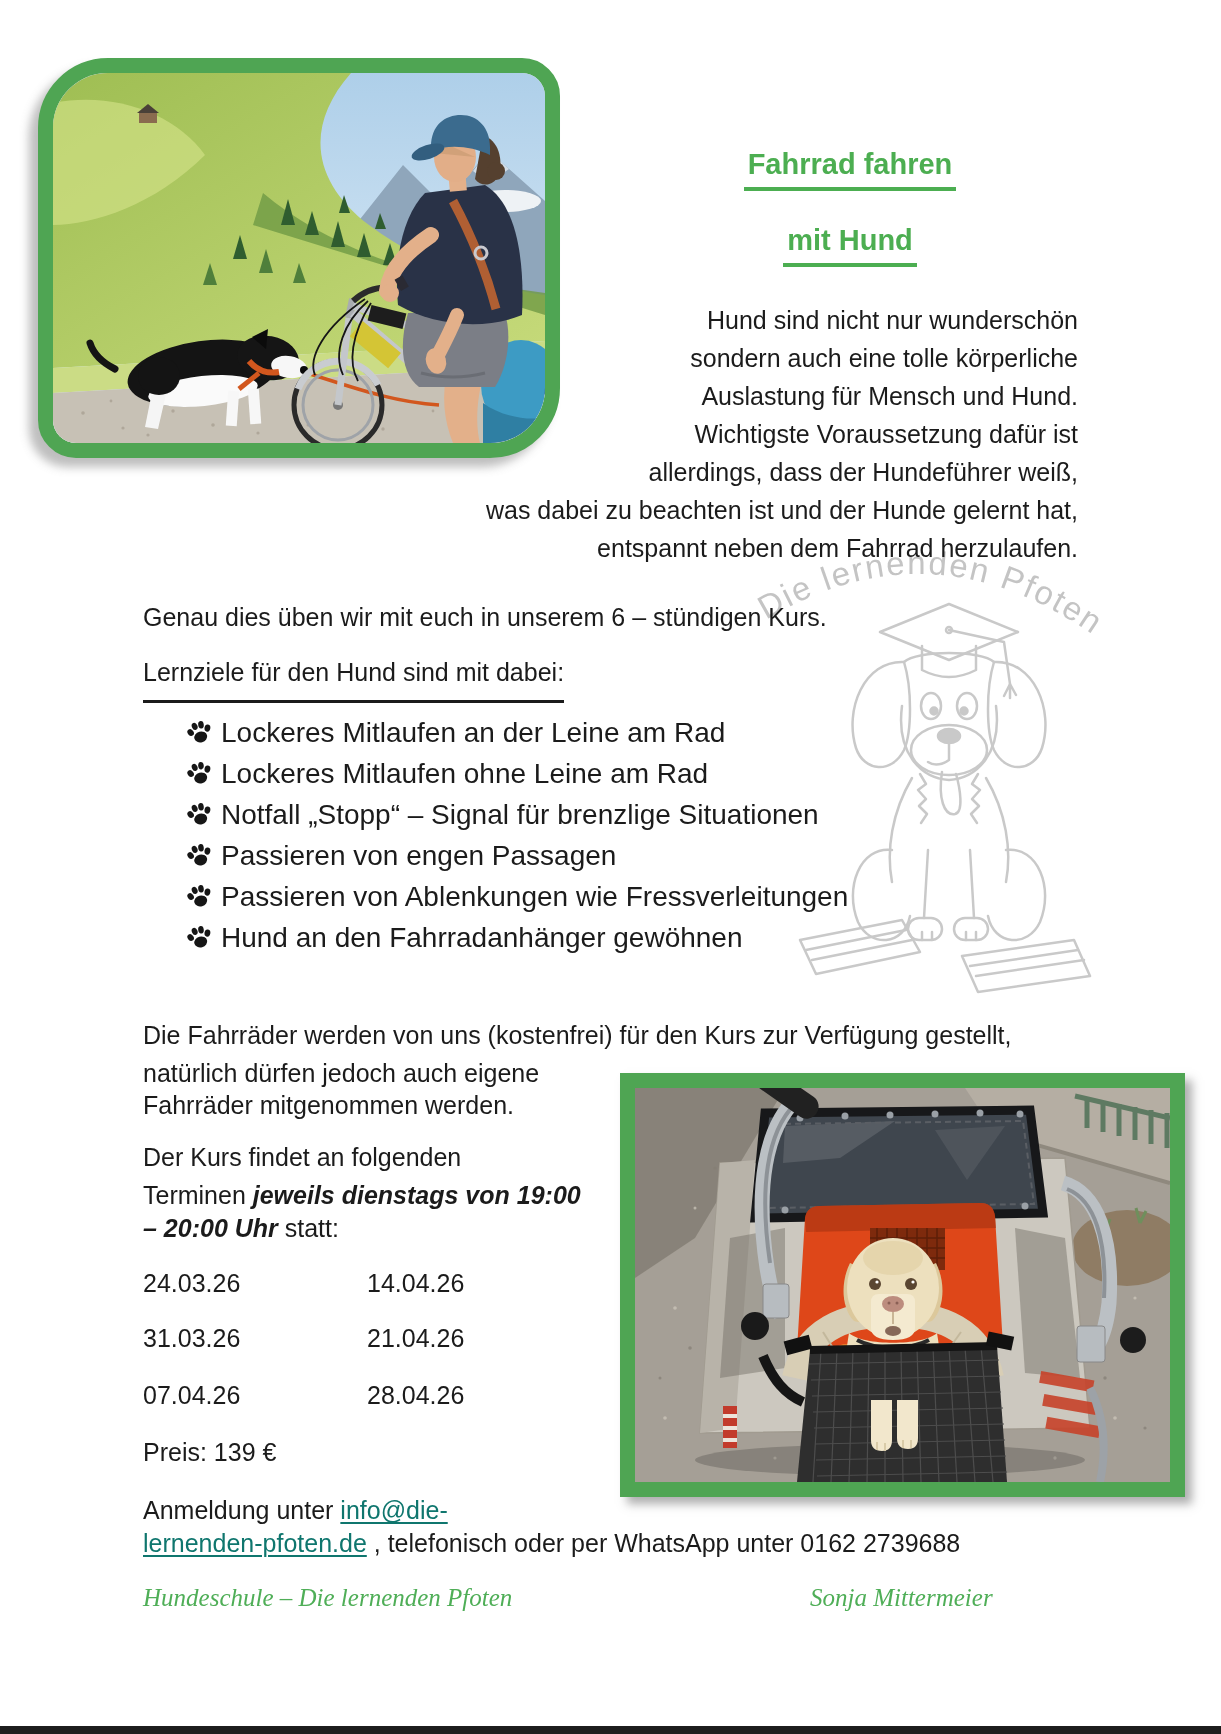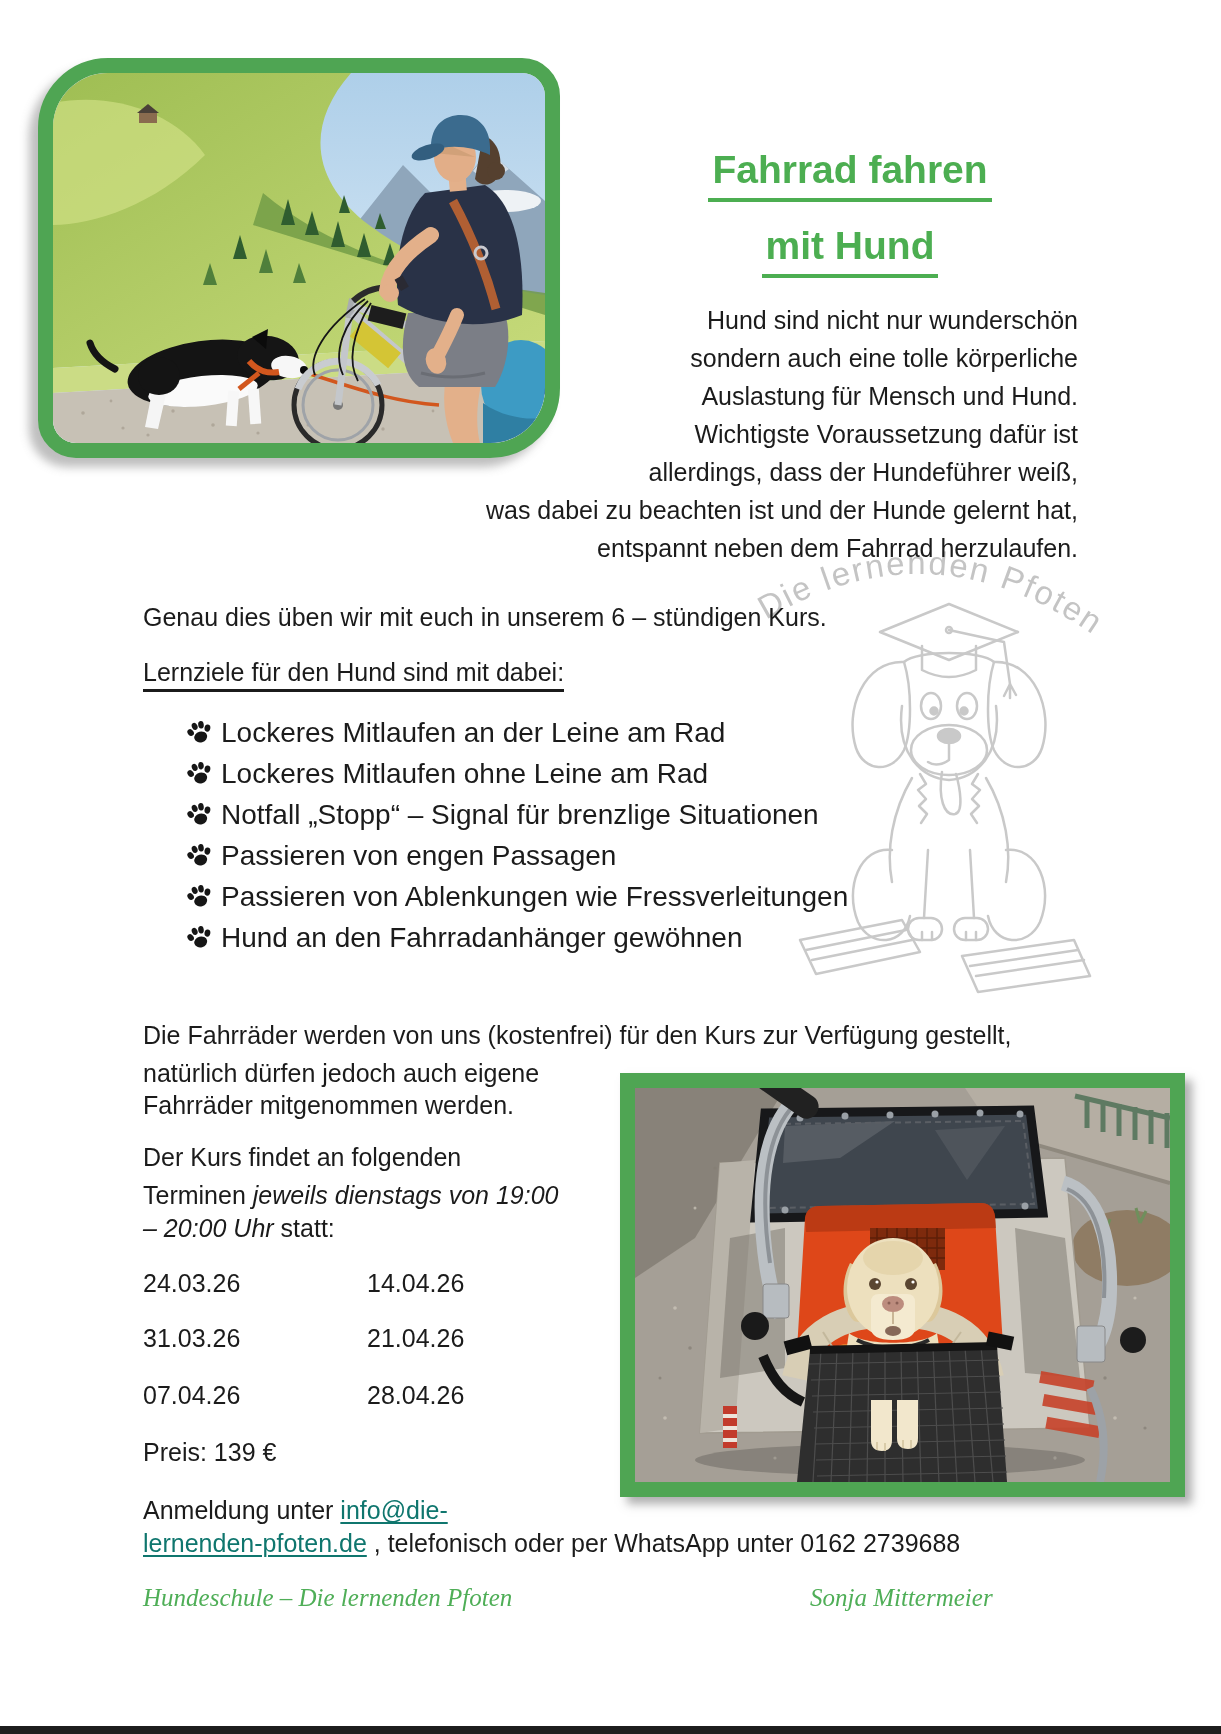--- a/index.html
+++ b/index.html
@@ -1,24 +1,24 @@
 <!DOCTYPE html>
 <html><head>
 <meta charset="utf-8">
 <style>
   html,body{margin:0;padding:0;background:#ffffff;}
   .page{
     position:relative;width:1221px;height:1734px;background:#ffffff;overflow:hidden;
     font-family:"Liberation Sans",sans-serif;color:#1b1b1b;
   }
   .line{position:absolute;font-size:25px;line-height:38px;white-space:nowrap;z-index:2;}
-  .bi{font-weight:normal;font-style:italic;}
-  .u{border-bottom:3px solid #1b1b1b;padding-bottom:3px;}
+  .bi{font-weight:bold;font-style:italic;}
+  .u{border-bottom:3px solid #1b1b1b;padding-bottom:14px;}
   .title-line{position:absolute;left:622px;width:456px;text-align:center;font-weight:bold;
-    font-size:39px;color:#4CAE51;white-space:nowrap;z-index:2;}
+    font-size:29px;color:#4CAE51;white-space:nowrap;z-index:2;}
   .title-line span{border-bottom:4px solid #4CAE51;padding:0 4px 7px 4px;}
   .intro-right{position:absolute;right:143px;top:301px;text-align:right;z-index:2;}
   .intro-right div{font-size:25px;line-height:38px;white-space:nowrap;}
   .goals{position:absolute;left:186px;top:712px;z-index:2;}
   .goal-row{display:flex;align-items:center;height:41px;font-size:28px;white-space:nowrap;}
   .goal-row svg{width:28px;height:28px;margin-right:7px;flex:0 0 auto;}
   .photo{position:absolute;border:15px solid #4FA553;overflow:hidden;background:#dfe5dc;z-index:1;}
   .photo1{left:38px;top:58px;width:492px;height:370px;border-radius:70px 38px 70px 38px;
     box-shadow:-9px 9px 10px rgba(110,110,110,.45);}
   .photo2{left:620px;top:1073px;width:535px;height:394px;

